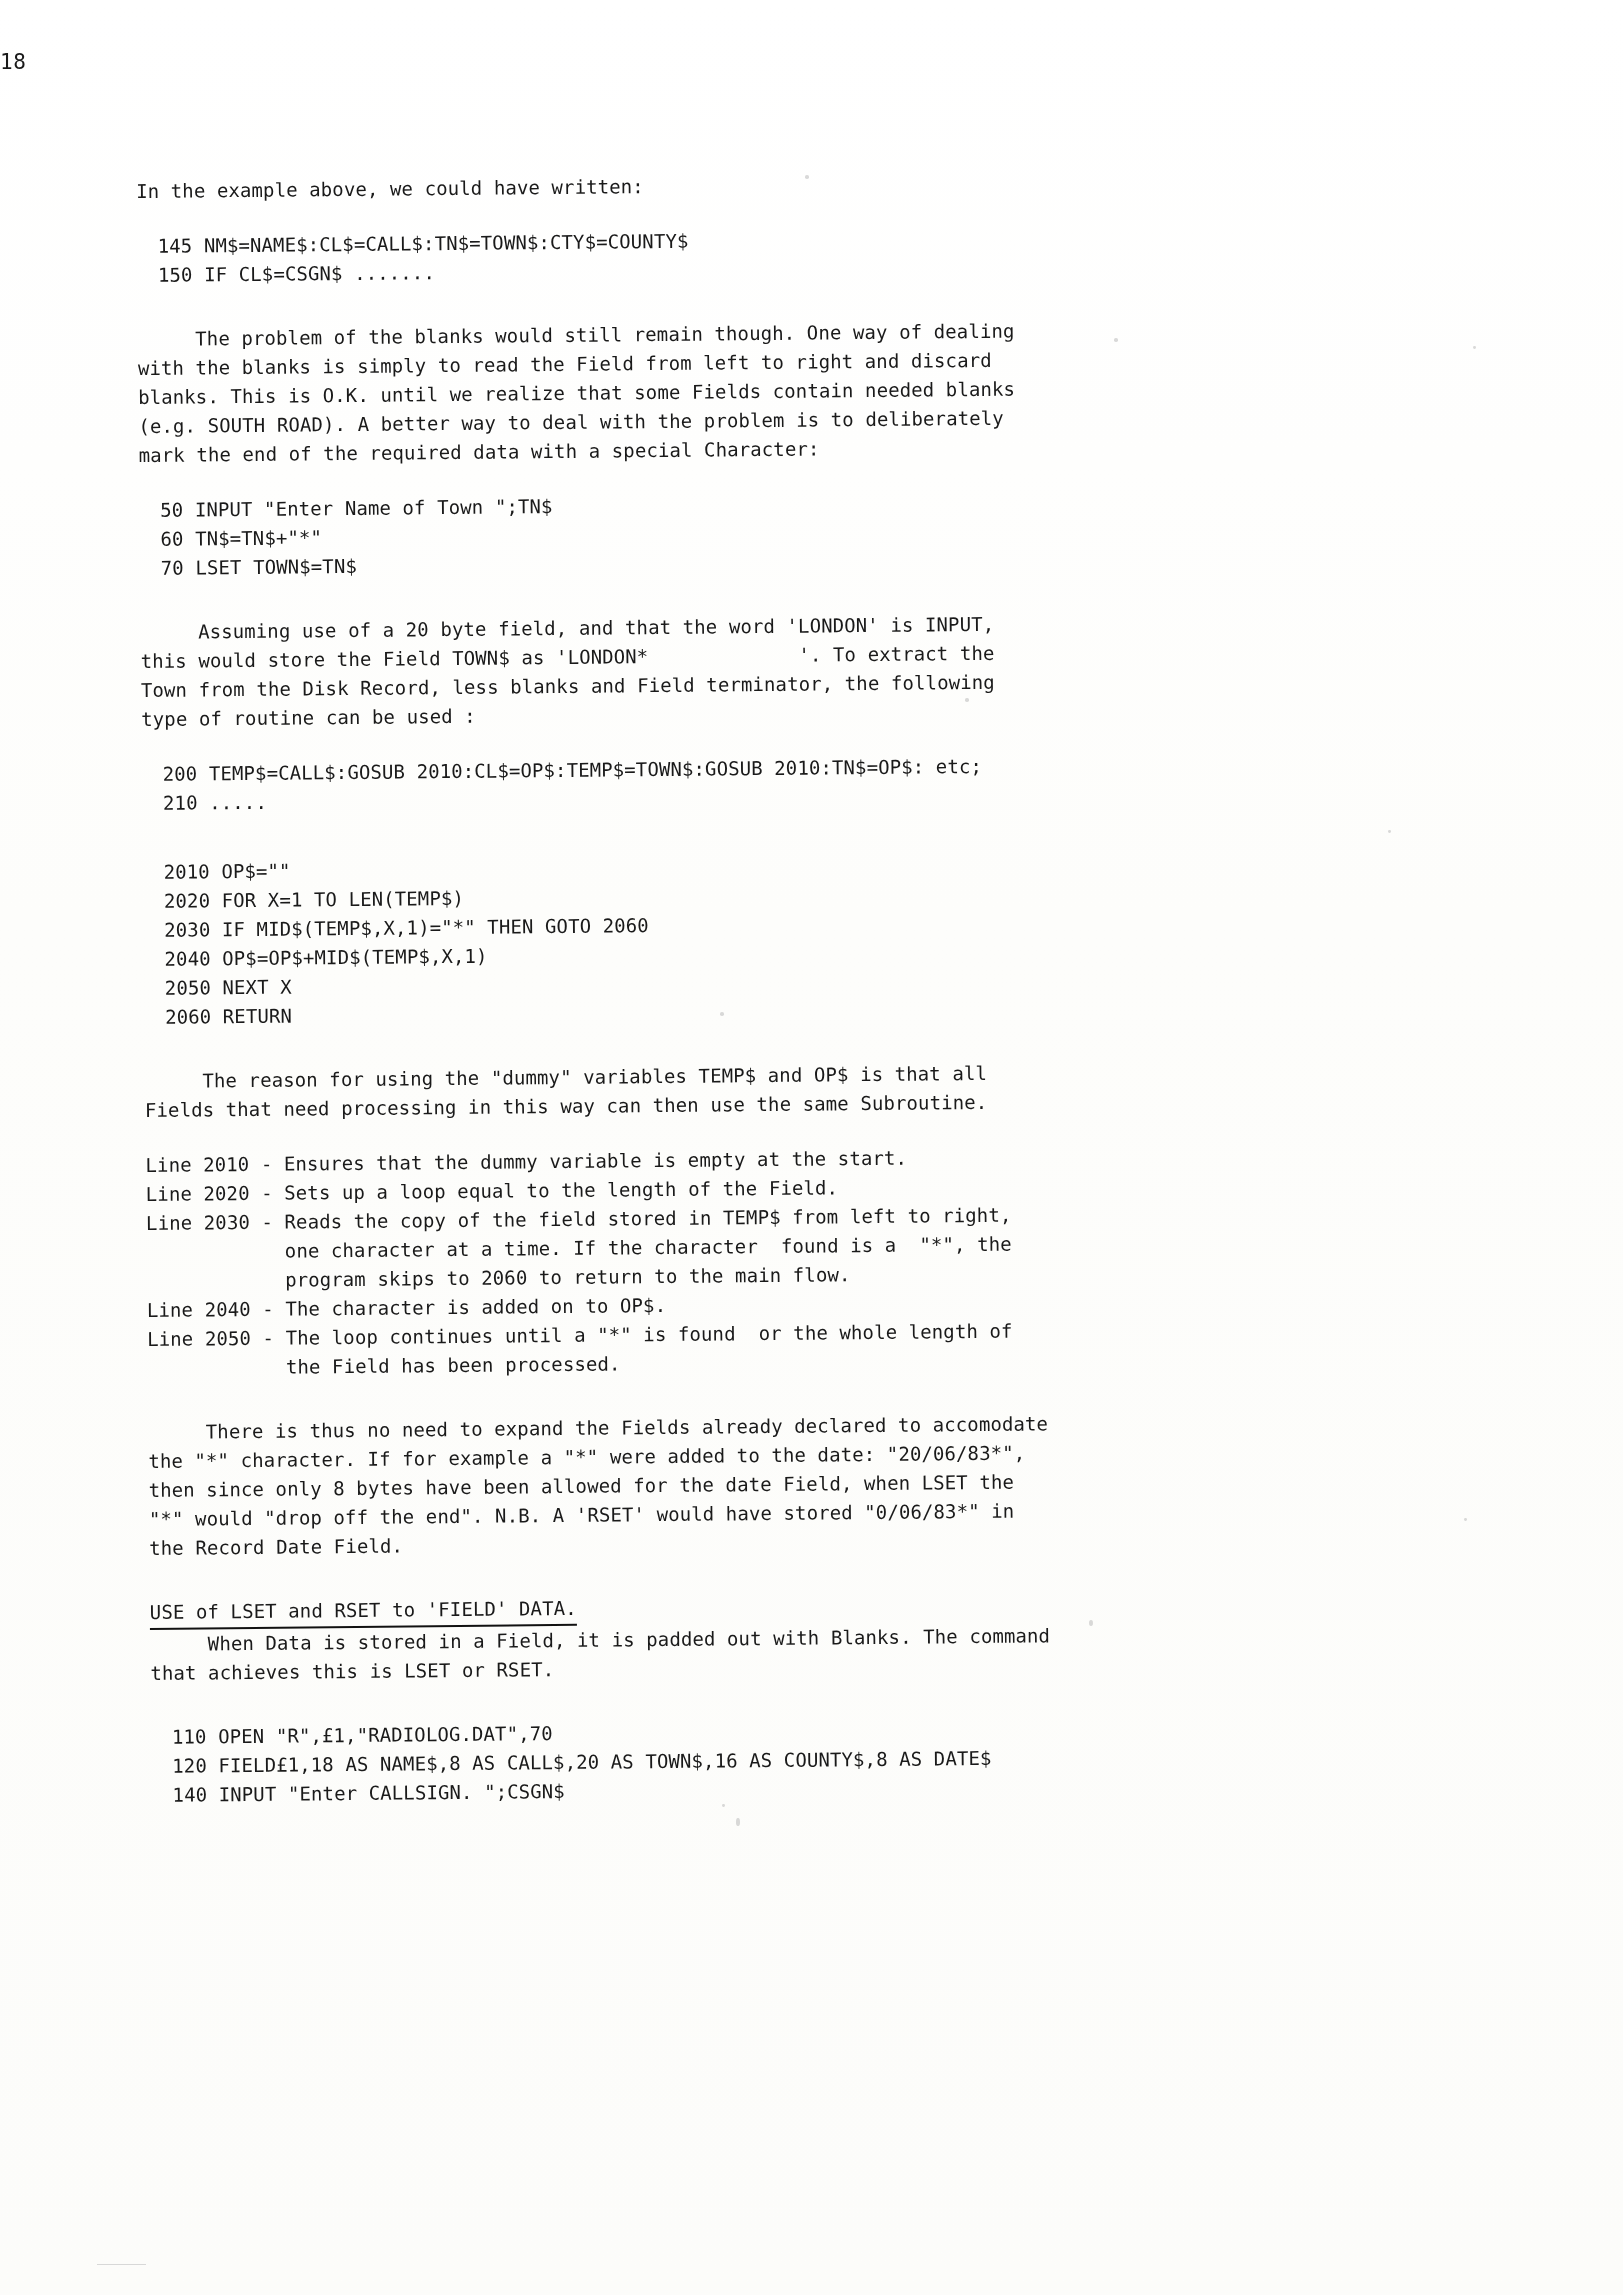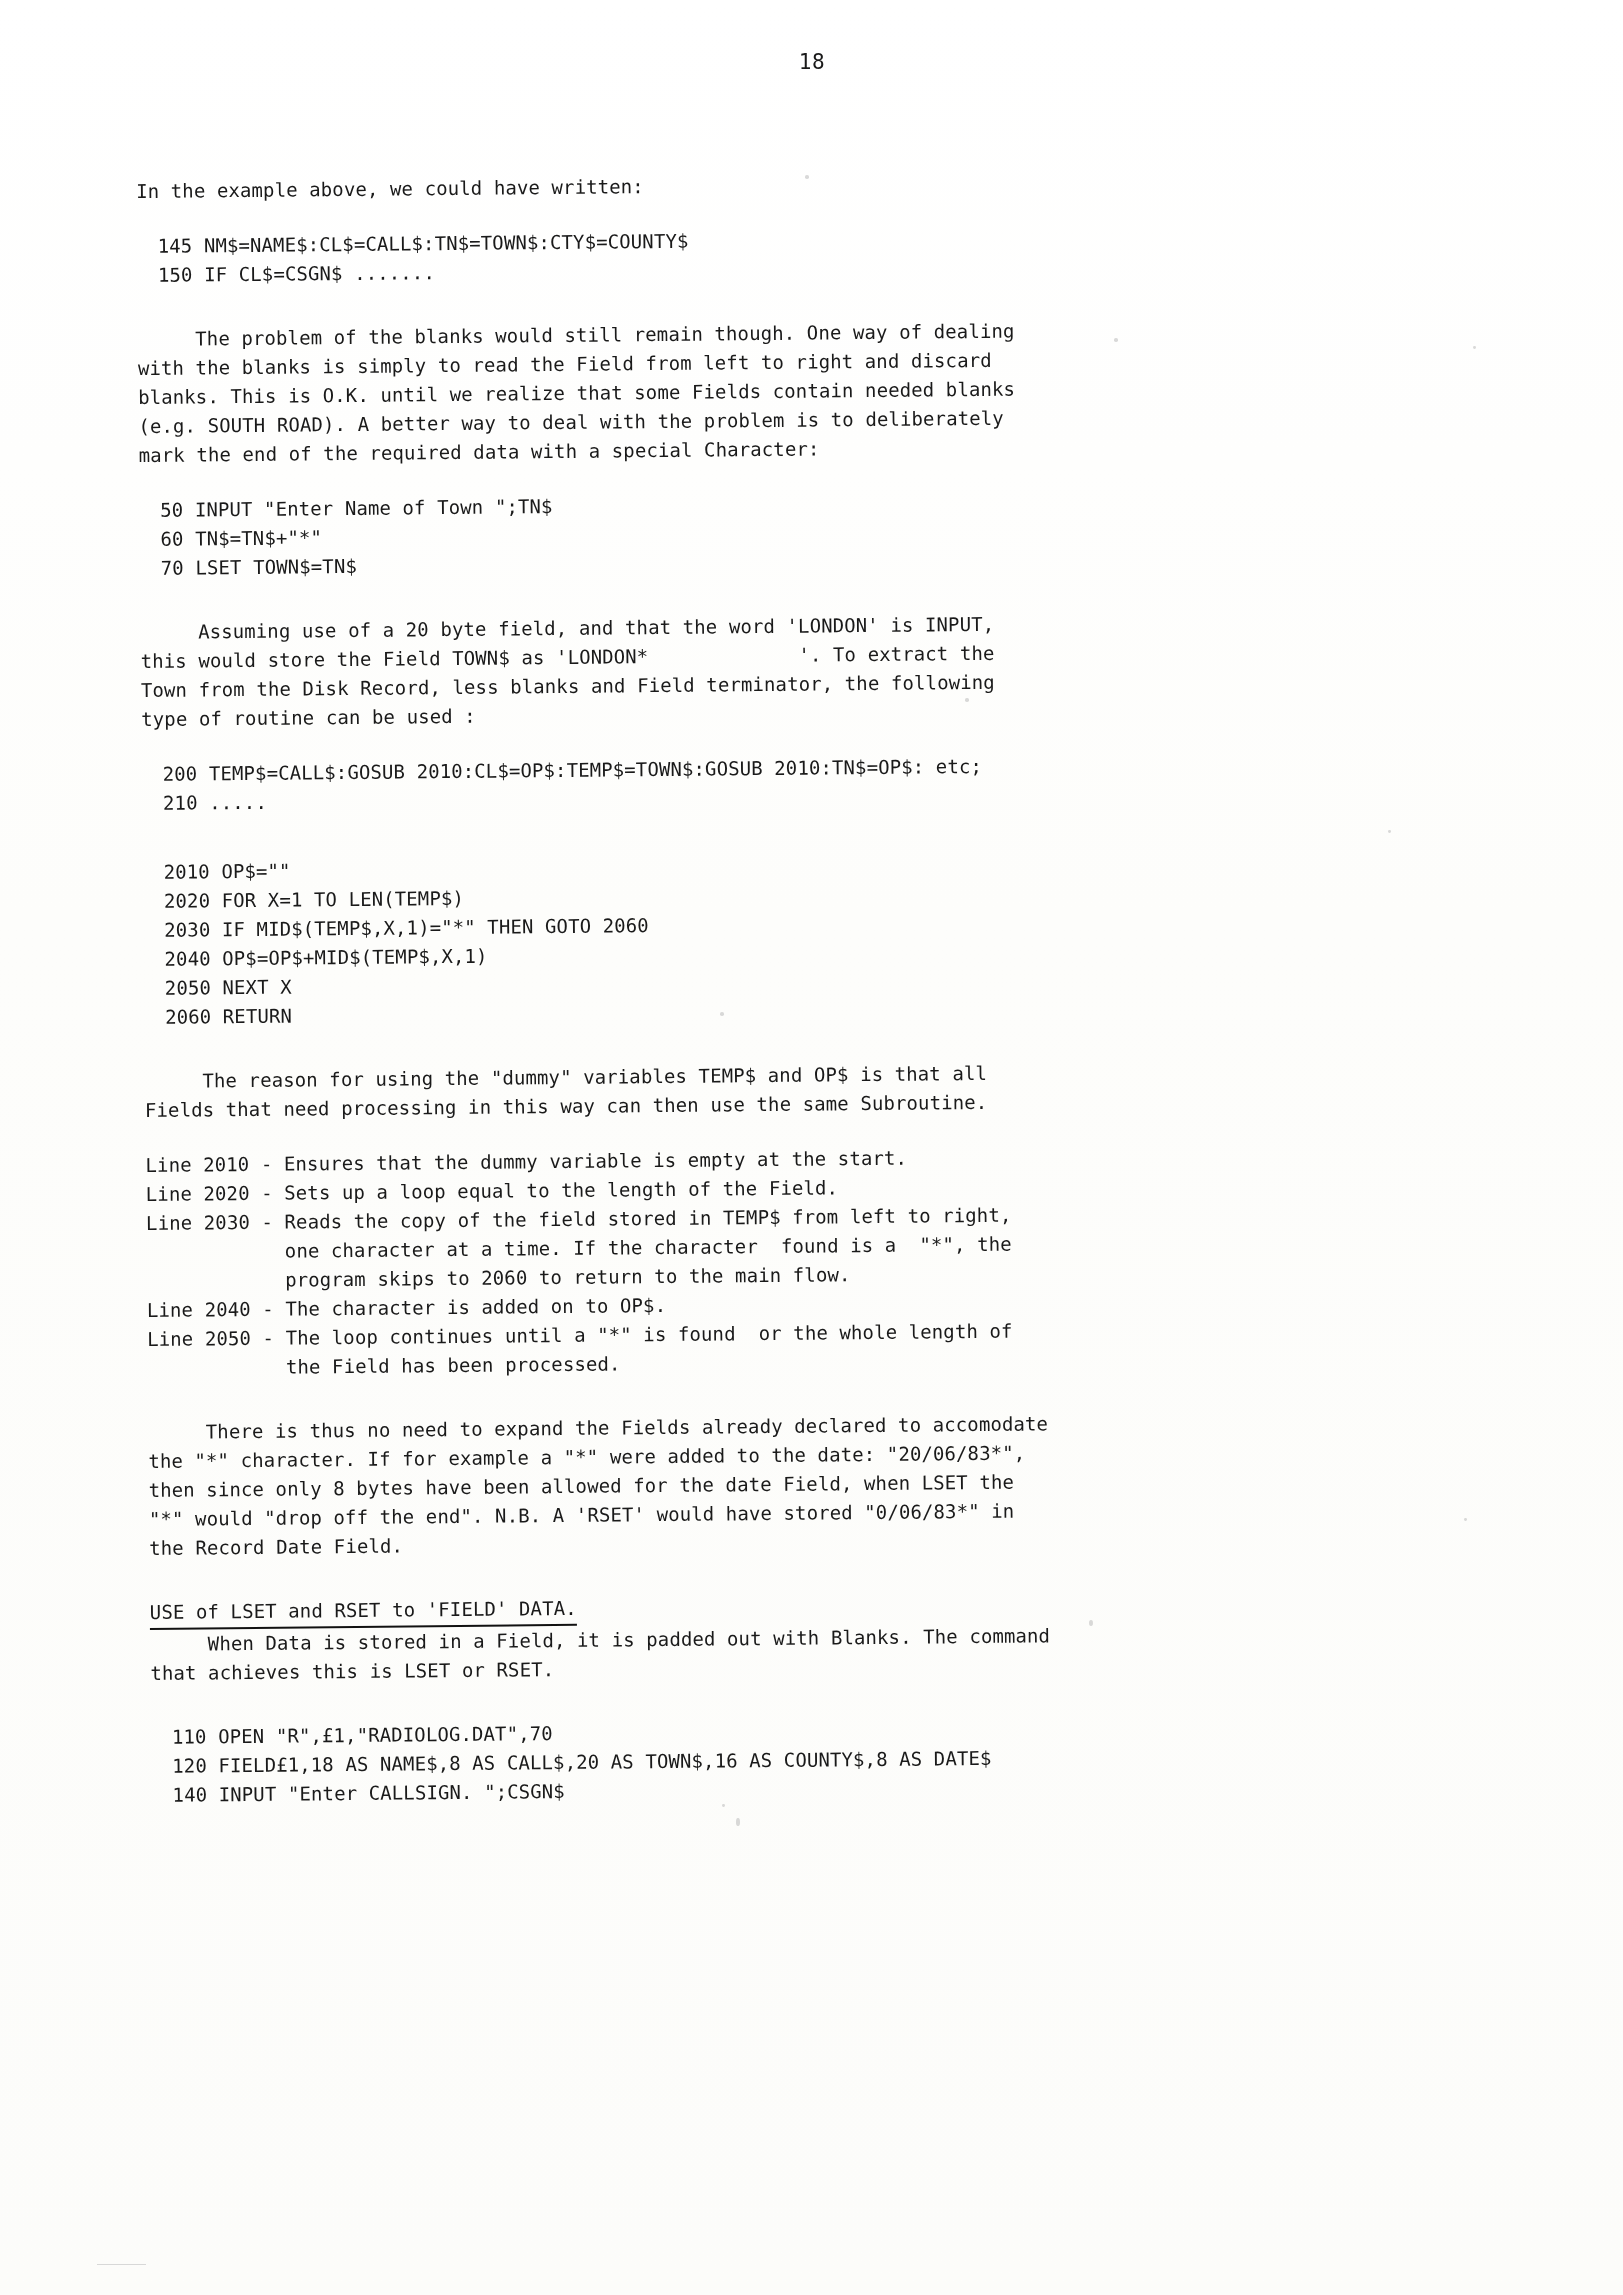--- a/index.html
+++ b/index.html
@@ -29,21 +29,21 @@
     left: 0; top: 0;
     width: 1624px;
     height: 2295px;
   }
 
   .page-number {
     position: absolute;
     top: 50px;
     left: 0;
     width: 1624px;
-    text-align: center;
+    text-align: left;
     font-size: 21px;
     letter-spacing: 0.7px;
   }
 
   
   .body-col {
     position: absolute;
     left: 136px;
     top: 177px;
     width: 1367px;

